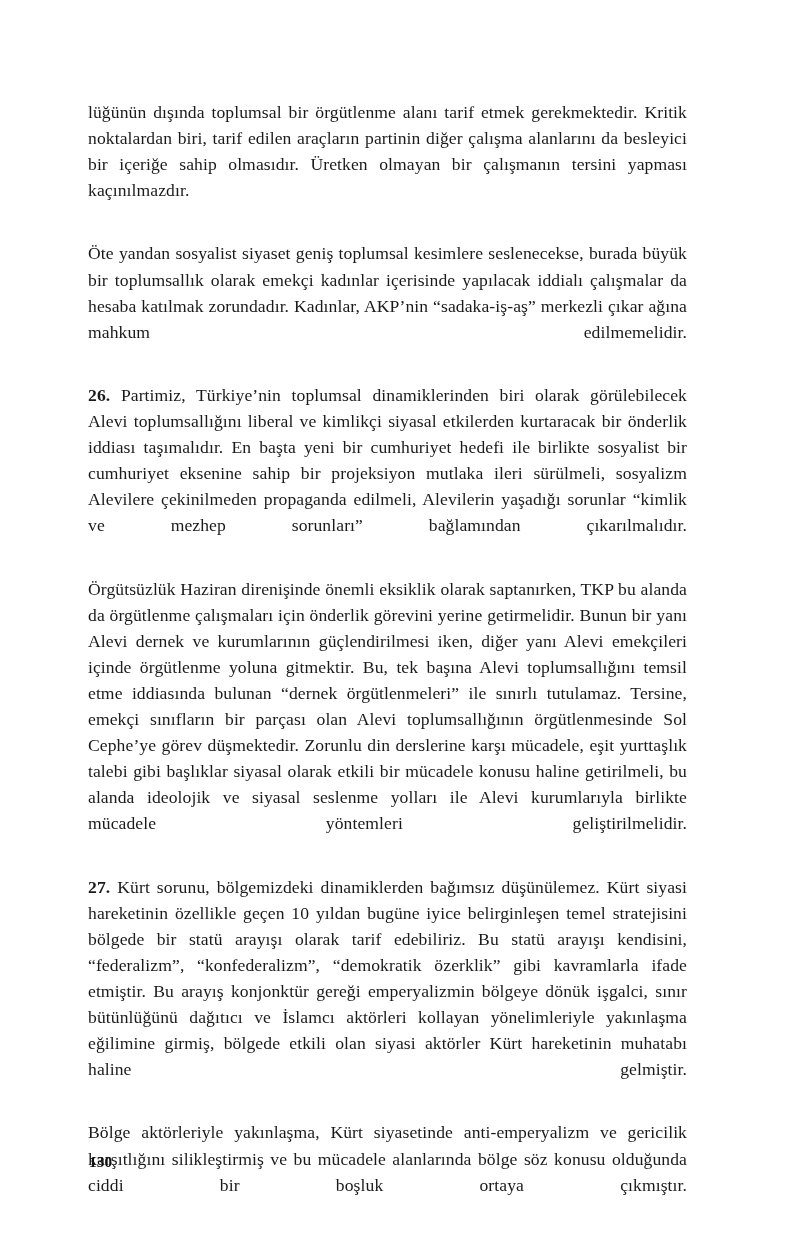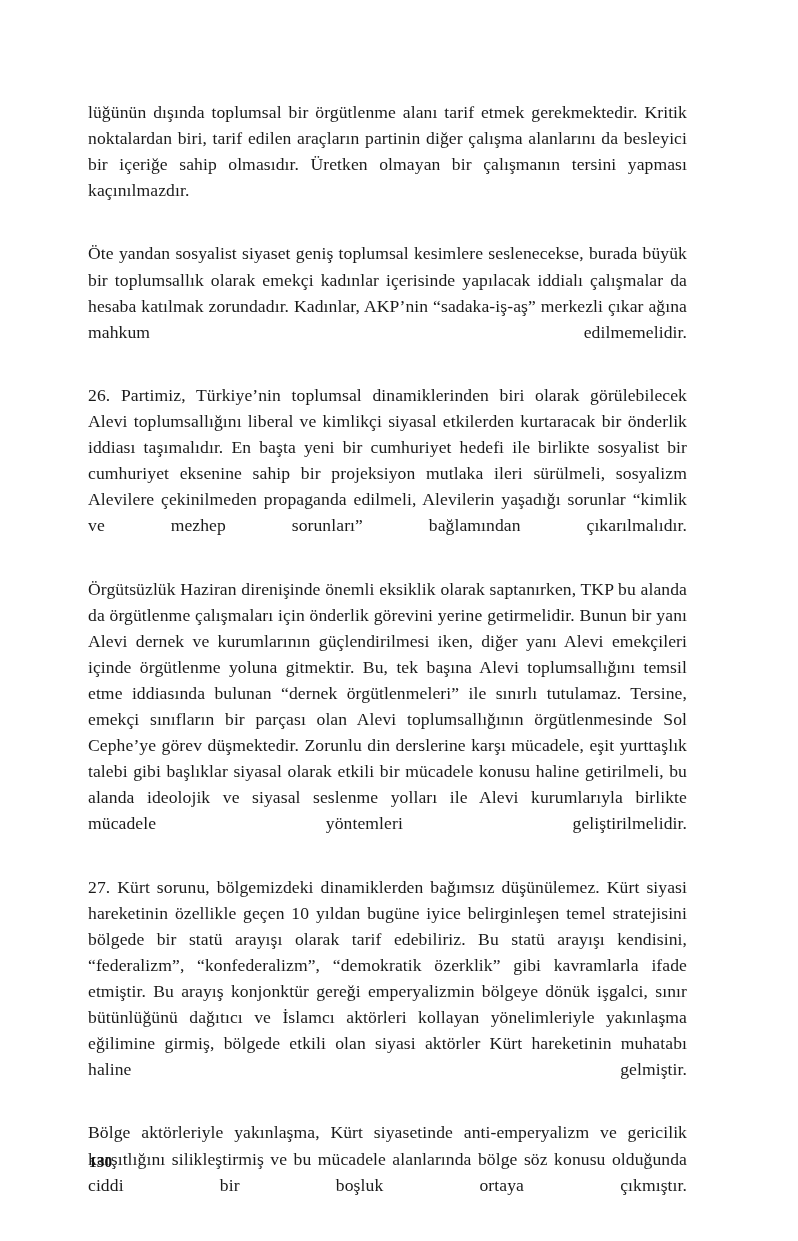--- a/index.html
+++ b/index.html
@@ -42,21 +42,21 @@
   p.para:last-of-type {
     margin-bottom: 0;
   }
   
   p.para::after {
     content: "";
     display: inline-block;
     width: 100%;
   }
   .num {
-    font-weight: normal;
+    font-weight: bold;
   }
   #page-number {
     position: absolute;
     left: 89px;
     top: 1152px;
     font-family: Liberation Serif, serif;
     font-weight: bold;
     font-size: 15px;
     line-height: 20px;
     color: #111111;

